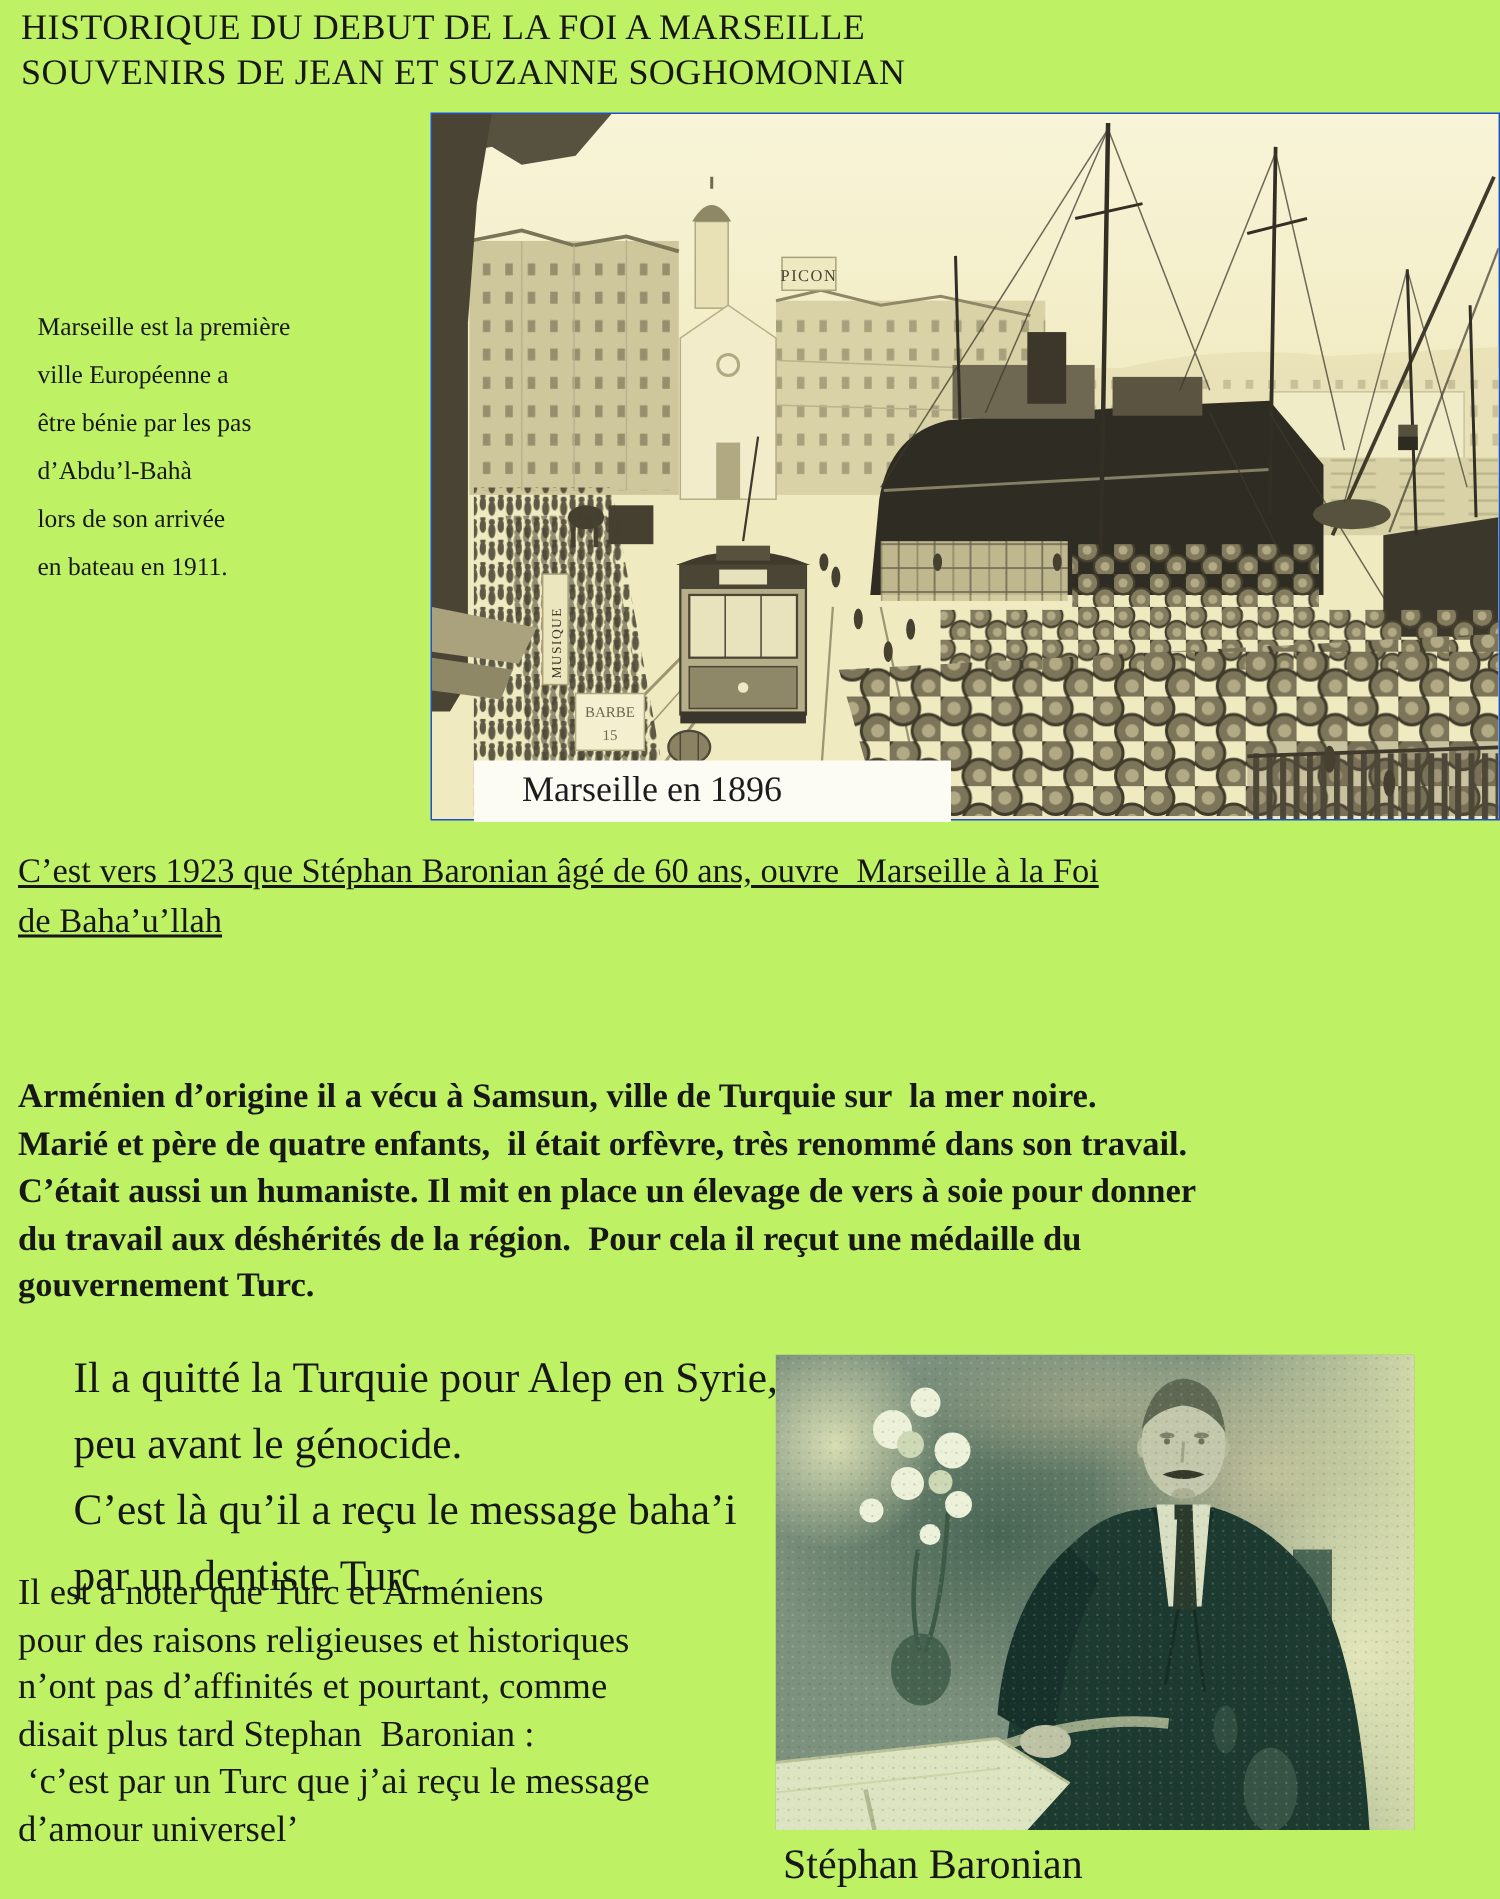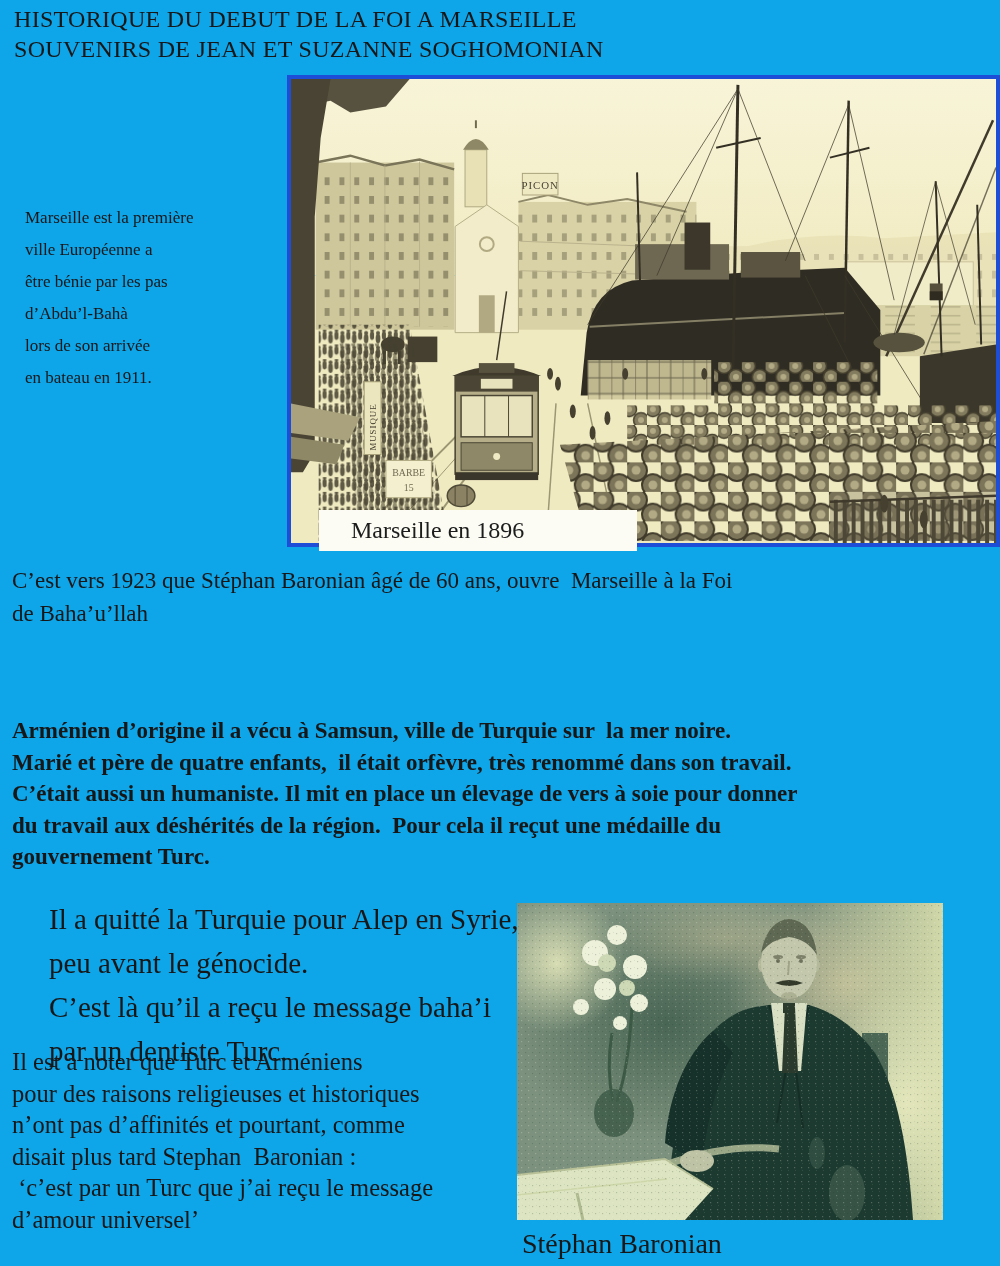--- a/index.html
+++ b/index.html
@@ -1,26 +1,26 @@
 <!DOCTYPE html>
 <html><head>
 <meta charset="utf-8">
 <style>
   html,body{margin:0;padding:0;background:#ffffff;}
-  #page{position:relative;width:1000px;height:1266px;background:#0ea5e9;overflow:hidden;
+  #page{position:relative;width:1000px;height:1266px;background:#bef264;overflow:hidden;
         font-family:"Liberation Serif","DejaVu Serif",serif;color:#171717;}
   .txt{position:absolute;white-space:pre-wrap;}
   .title{left:14px;top:4px;font-size:24px;line-height:30px;letter-spacing:.3px;}
   .intro{left:25px;top:202px;font-size:17px;line-height:32px;}
-  .p1{left:12px;top:564px;font-size:23px;line-height:33px;}
+  .p1{left:12px;top:564px;font-size:23px;line-height:33px;text-decoration:underline;}
   .p2{left:12px;top:655px;font-size:23px;line-height:31px;}
   .p3{left:12px;top:715px;font-size:23px;line-height:31.5px;font-weight:bold;}
   .p4{left:16px;top:897px;font-size:29px;line-height:44px;margin-left:33px;}
   .p5{left:12px;top:1046px;font-size:24.5px;line-height:31.5px;}
-  .photo1{position:absolute;left:287px;top:75px;width:713px;height:472px;border:4px solid #1d4ed8;box-sizing:border-box;}
+  .photo1{position:absolute;left:287px;top:75px;width:713px;height:472px;border:1px solid #1d4ed8;box-sizing:border-box;}
   .photo1 svg{display:block;width:100%;height:100%;}
   .cap1{position:absolute;left:28px;top:431px;width:318px;height:41px;background:#fcfcf5;
         font-size:24px;line-height:41px;padding-left:32px;box-sizing:border-box;color:#1c1c1c;}
   .photo2{position:absolute;left:517px;top:903px;width:426px;height:317px;}
   .photo2 svg{display:block;width:100%;height:100%;}
   .cap2{position:absolute;left:522px;top:1228px;font-size:28px;}
 </style>
 </head>
 <body>
 

